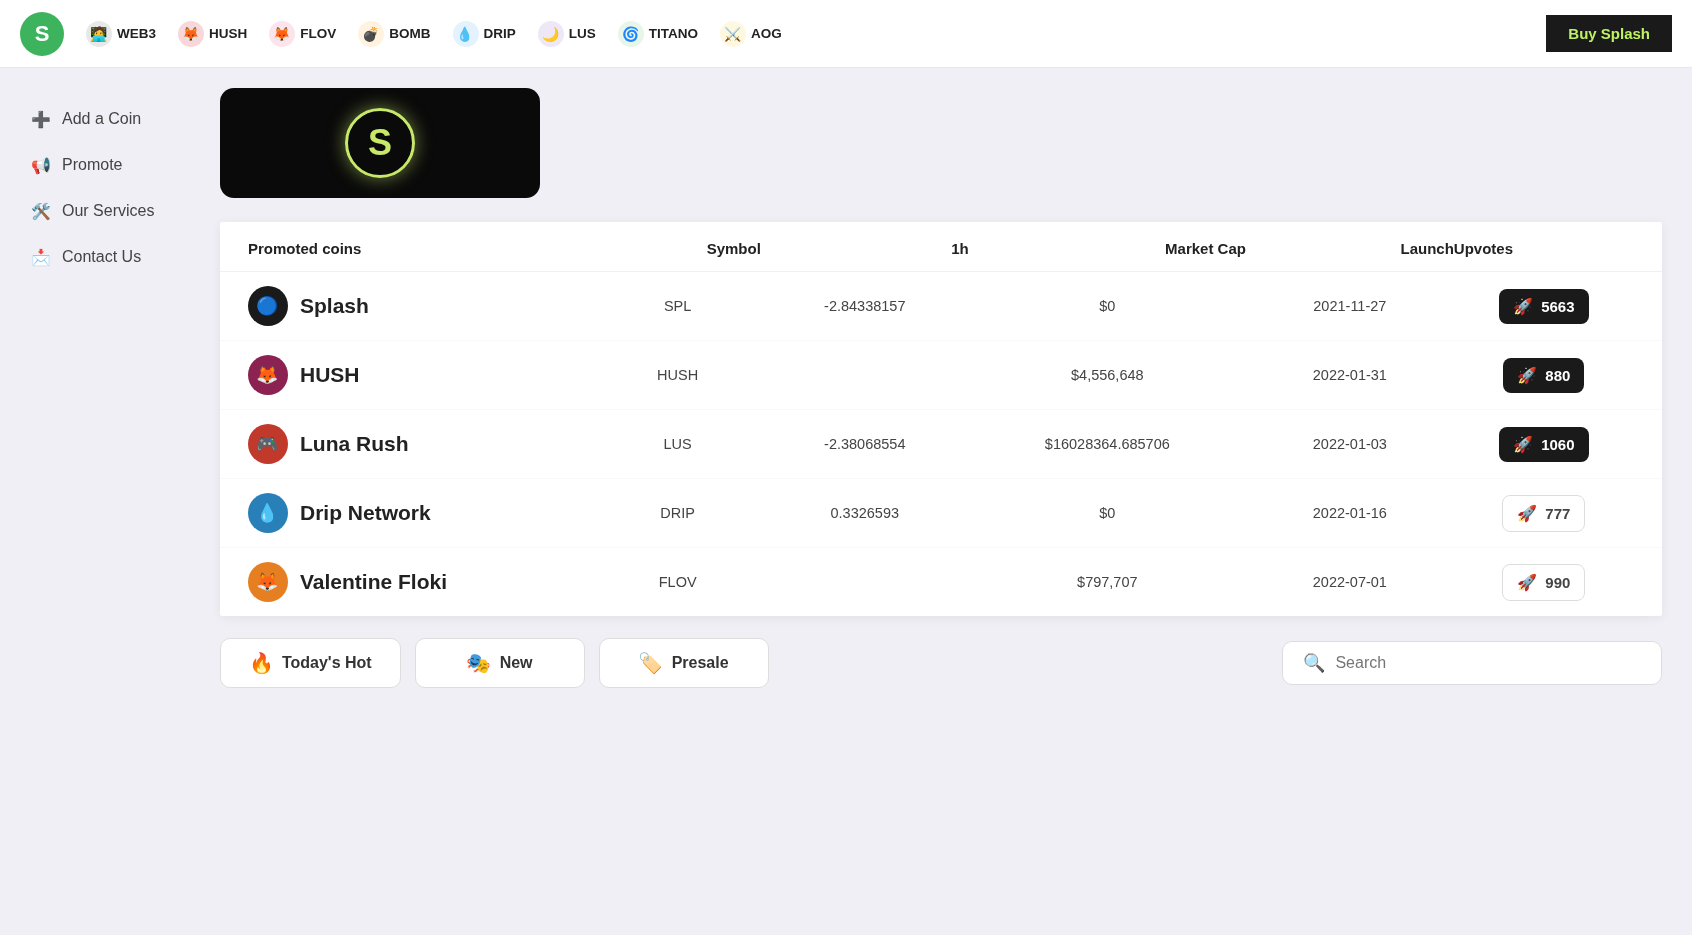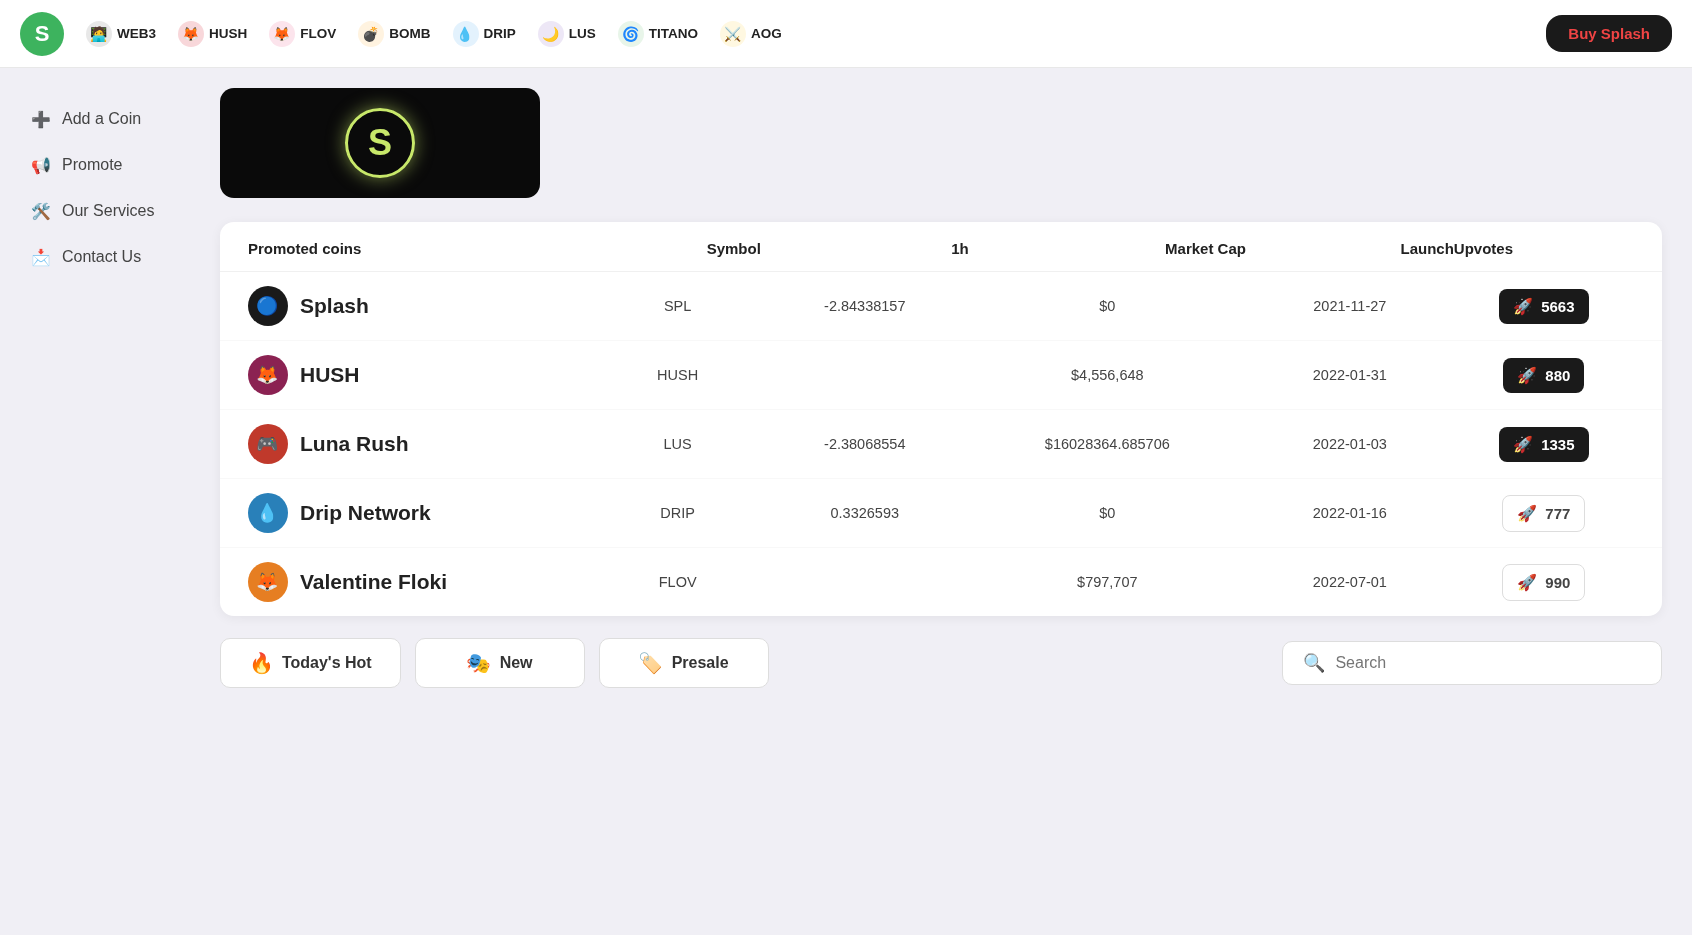--- a/index.html
+++ b/index.html
@@ -60,23 +60,23 @@
       height: 26px;
       border-radius: 50%;
       display: flex;
       align-items: center;
       justify-content: center;
       font-size: 14px;
       flex-shrink: 0;
     }
     .buy-splash-btn {
       background: #1a1a1a;
-      color: #ef4444;
+      color: #bef264;
       border: none;
-      border-radius: 16px;
+      border-radius: 0;
       padding: 10px 22px;
       font-size: 15px;
       font-weight: 600;
       cursor: pointer;
       white-space: nowrap;
     }
 
     
     .page-layout {
       display: flex;
@@ -138,21 +138,21 @@
       justify-content: center;
       color: #c8e86a;
       font-size: 36px;
       font-weight: bold;
       box-shadow: 0 0 18px #c8e86a88;
     }
 
     
     .coins-table {
       background: #fff;
-      border-radius: 14px;
+      border-radius: 2px;
       padding: 0;
       overflow: hidden;
       box-shadow: 0 2px 12px rgba(0,0,0,0.06);
     }
     .table-header {
       display: grid;
       grid-template-columns: 2.5fr 1.2fr 1.5fr 2fr 1.5fr 1.3fr;
       padding: 18px 28px 14px 28px;
       border-bottom: 1px solid #f0f0f0;
     }
@@ -389,21 +389,21 @@
       <div class="coin-avatar" style="background:#c0392b; color:#fff; font-size:18px;">🎮</div>
       <span class="coin-name">Luna Rush</span>
     </div>
     <div class="td">LUS</div>
     <div class="td">-2.38068554</div>
     <div class="td">$16028364.685706</div>
     <div class="td">2022-01-03</div>
     <div class="td">
       <button class="upvote-btn upvote-dark">
         <span class="rocket-icon">🚀</span>
-        <span>1335</span>
+        <span>1060</span>
       </button>
     </div>
   </div>
           <div class="table-row">
     <div class="coin-name-cell">
       <div class="coin-avatar" style="background:#2980b9; color:#fff; font-size:18px;">💧</div>
       <span class="coin-name">Drip Network</span>
     </div>
     <div class="td">DRIP</div>
     <div class="td">0.3326593</div>

